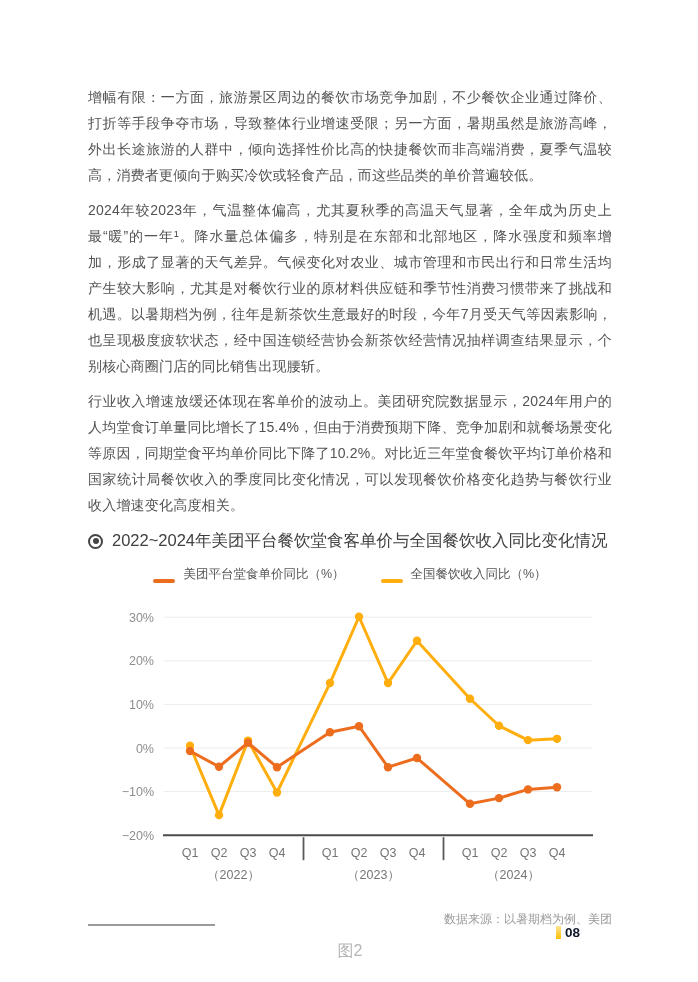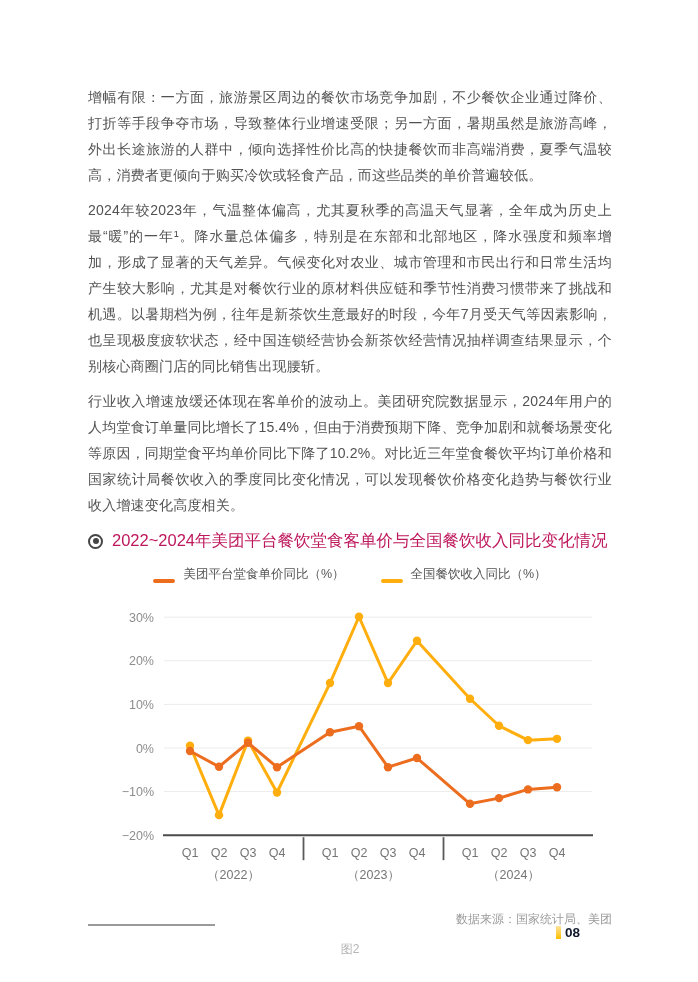--- a/index.html
+++ b/index.html
@@ -9,27 +9,27 @@
   }
   .content{position:absolute;left:88px;top:84px;width:524px;}
   .content p{
     margin:0 0 9px 0;font-size:14px;line-height:26px;color:#525252;
     text-align:justify;letter-spacing:.2px;
   }
   .chart-title-row{display:flex;align-items:center;gap:9px;margin-top:12px;white-space:nowrap;}
   .bullet{width:11px;height:11px;border:2.5px solid #454545;border-radius:50%;position:relative;flex:none;}
   .bullet::after{content:"";position:absolute;left:50%;top:50%;transform:translate(-50%,-50%);
     width:6px;height:6px;background:#454545;border-radius:50%;}
-  .chart-title{font-size:16.5px;color:#be185d;font-weight:500;}
+  .chart-title{font-size:16.5px;color:#404040;font-weight:500;}
   .legend{display:flex;justify-content:center;gap:36px;margin-top:14px;font-size:12.5px;color:#555;}
   .legend-item{display:flex;align-items:flex-end;gap:8px;}
   .swatch{width:22px;height:4px;border-radius:2px;flex:none;background:#ccc;}
   svg.chart{display:block;margin:23px 0 0 8px;}
   .source-note{text-align:right;font-size:12px;color:#9b9b9b;margin-top:20px;}
-  .figure-caption{text-align:center;font-size:12px;color:#b5b5b5;margin-top:13px;}
+  .figure-caption{text-align:center;font-size:16px;color:#b5b5b5;margin-top:13px;}
   .footnote-rule{position:absolute;left:88px;top:924px;width:127px;height:2px;background:#9a9a9a;}
   .footnote{position:absolute;left:88px;top:931px;font-size:11px;color:#9a9a9a;letter-spacing:.2px;}
   .page-number{position:absolute;top:925px;right:50px;display:flex;align-items:center;gap:4px;
     font-size:13.5px;font-weight:bold;color:#0f172a;}
   .pn-bar{width:5px;height:13px;background:linear-gradient(#ffe49a,#fcbf00);flex:none;}
 </style>
 </head>
 <body>
 
 <div class="page">
@@ -105,21 +105,21 @@
         <circle cx="234" cy="126.304" r="4.2" fill="#ED6D1F"></circle>
         <circle cx="263" cy="120.2" r="4.2" fill="#ED6D1F"></circle>
         <circle cx="292" cy="161.184" r="4.2" fill="#ED6D1F"></circle>
         <circle cx="321" cy="152.028" r="4.2" fill="#ED6D1F"></circle>
         <circle cx="374" cy="197.808" r="4.2" fill="#ED6D1F"></circle>
         <circle cx="403" cy="192.14" r="4.2" fill="#ED6D1F"></circle>
         <circle cx="432" cy="183.42000000000002" r="4.2" fill="#ED6D1F"></circle>
         <circle cx="461" cy="181.24" r="4.2" fill="#ED6D1F"></circle>
       </svg>
 
-    <div class="source-note">数据来源：国家统计局、美团</div>
+    <div class="source-note">数据来源：以暑期档为例、美团</div>
     <div class="figure-caption">图2</div>
   </div>
 
   <div class="footnote-rule"></div>
 
   <div class="page-number">
     <span class="pn-bar"></span>
     <span>08</span>
   </div>
 </div>

